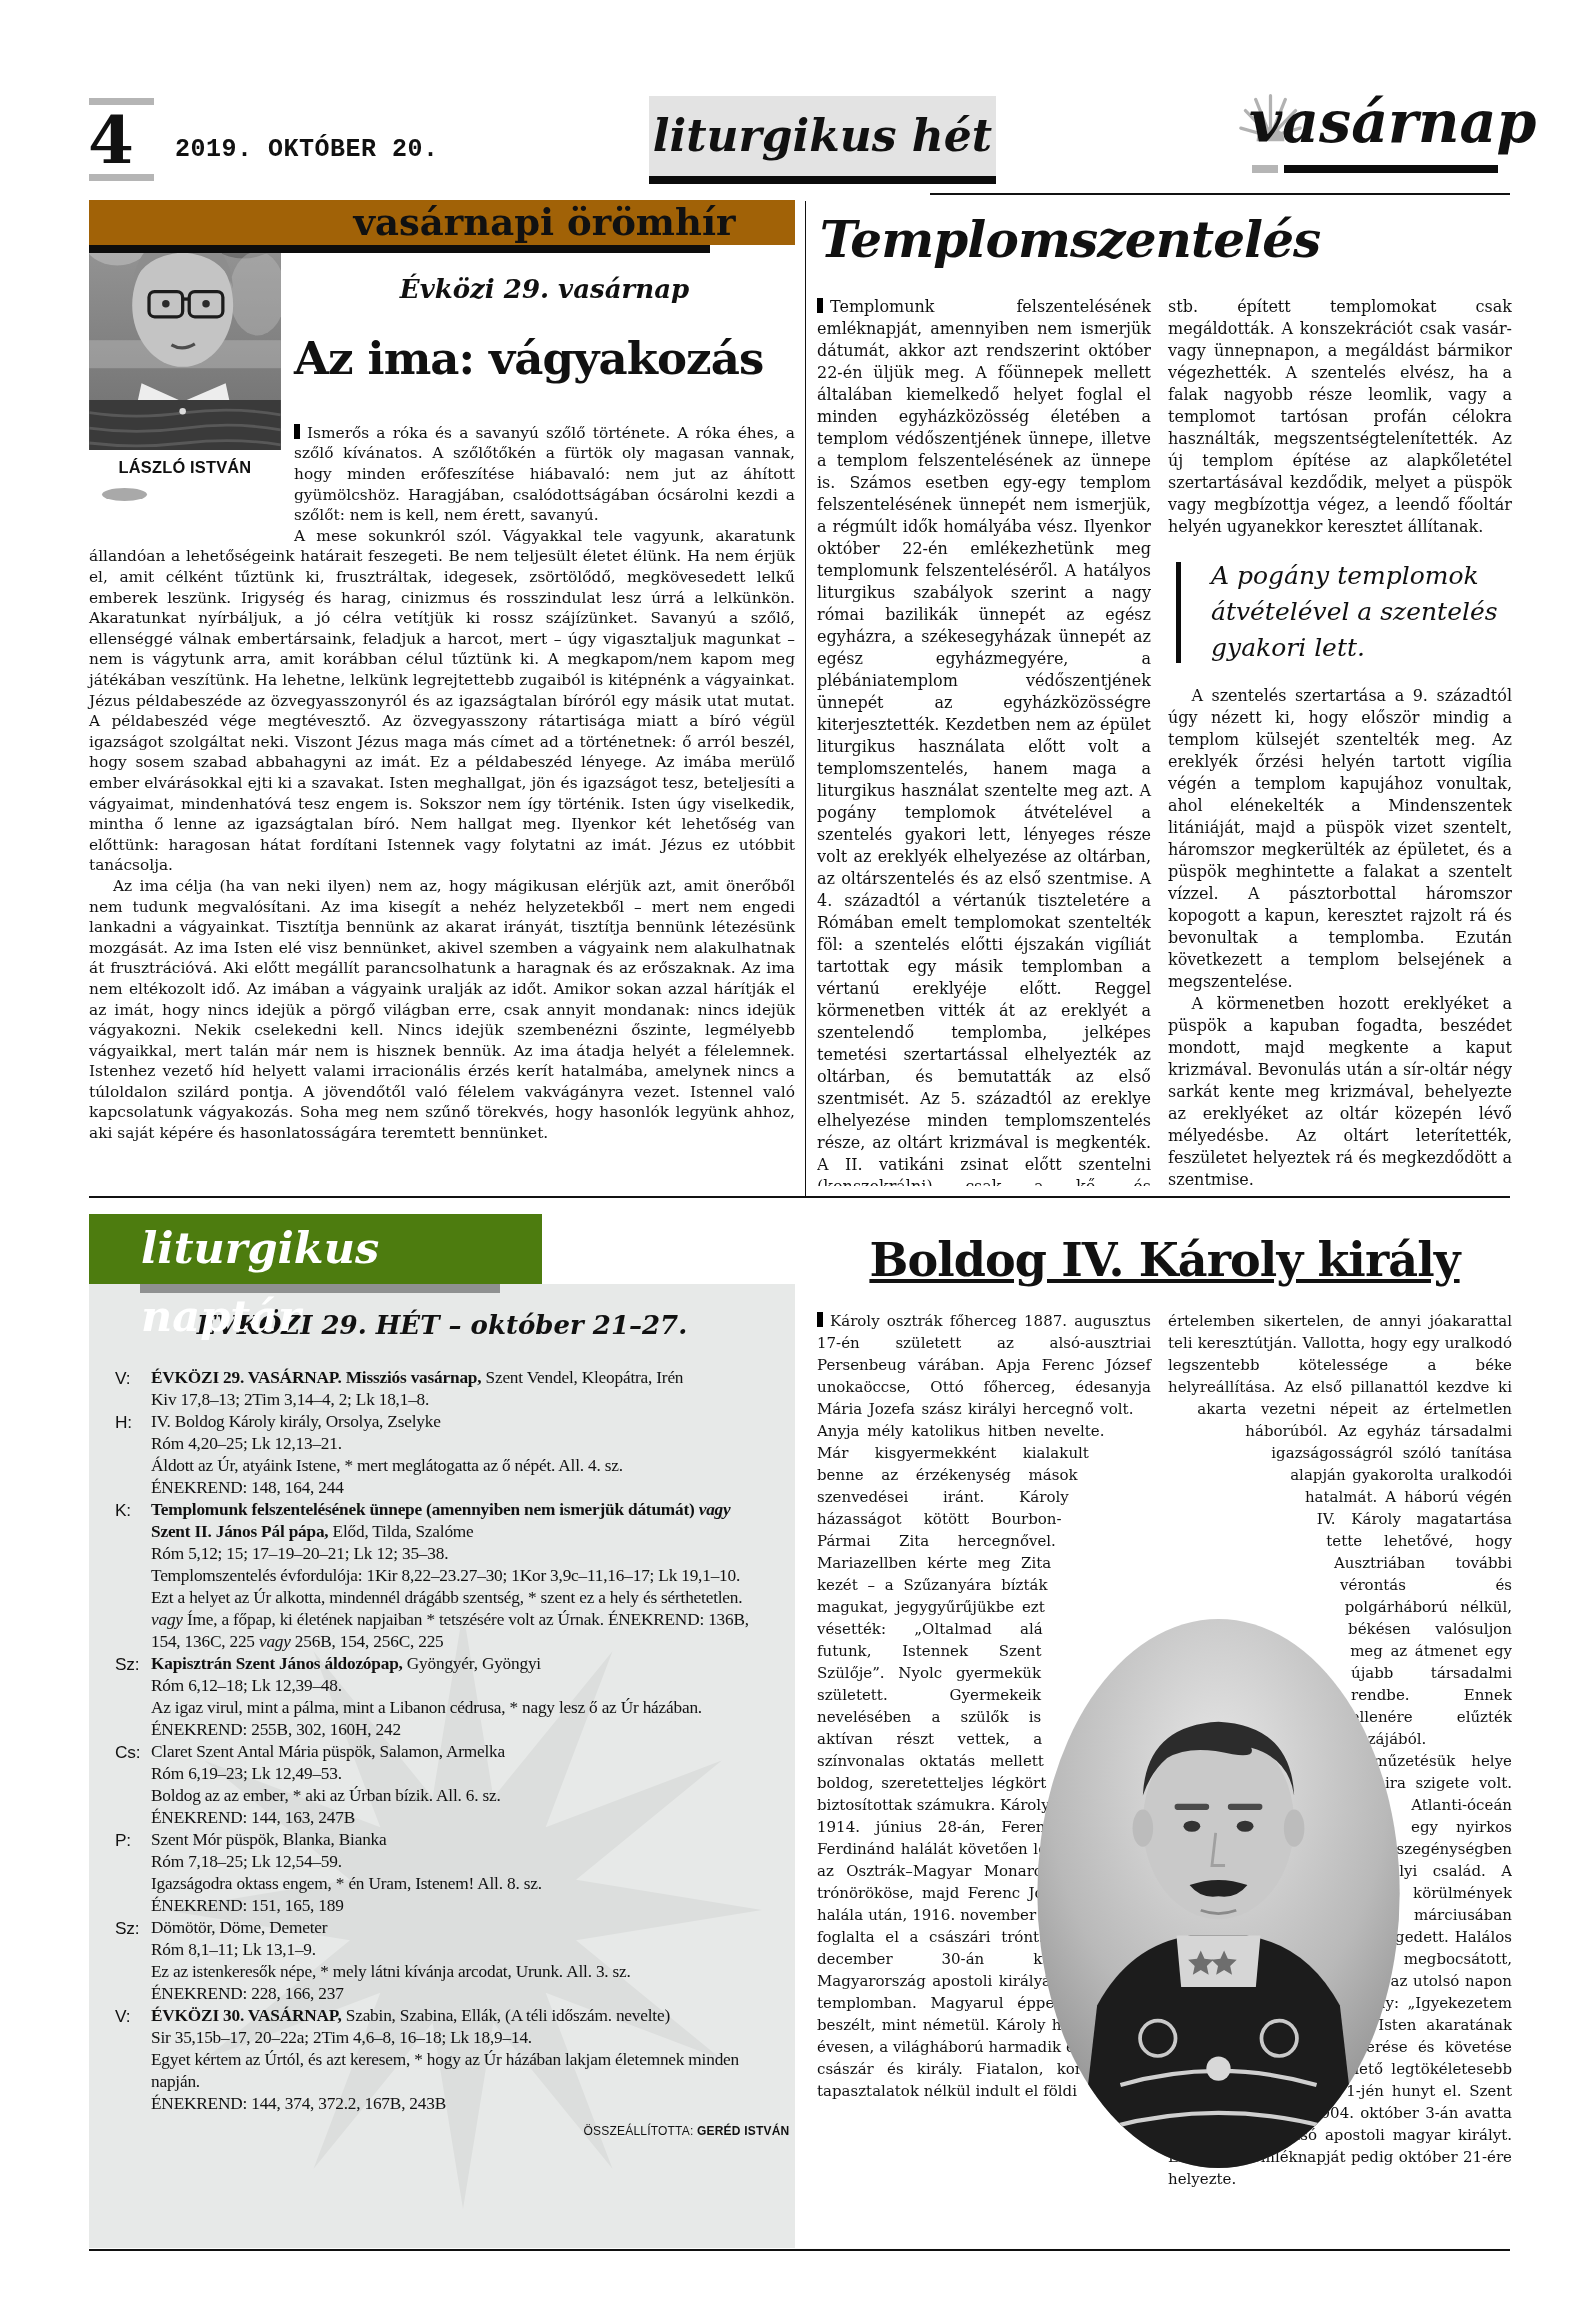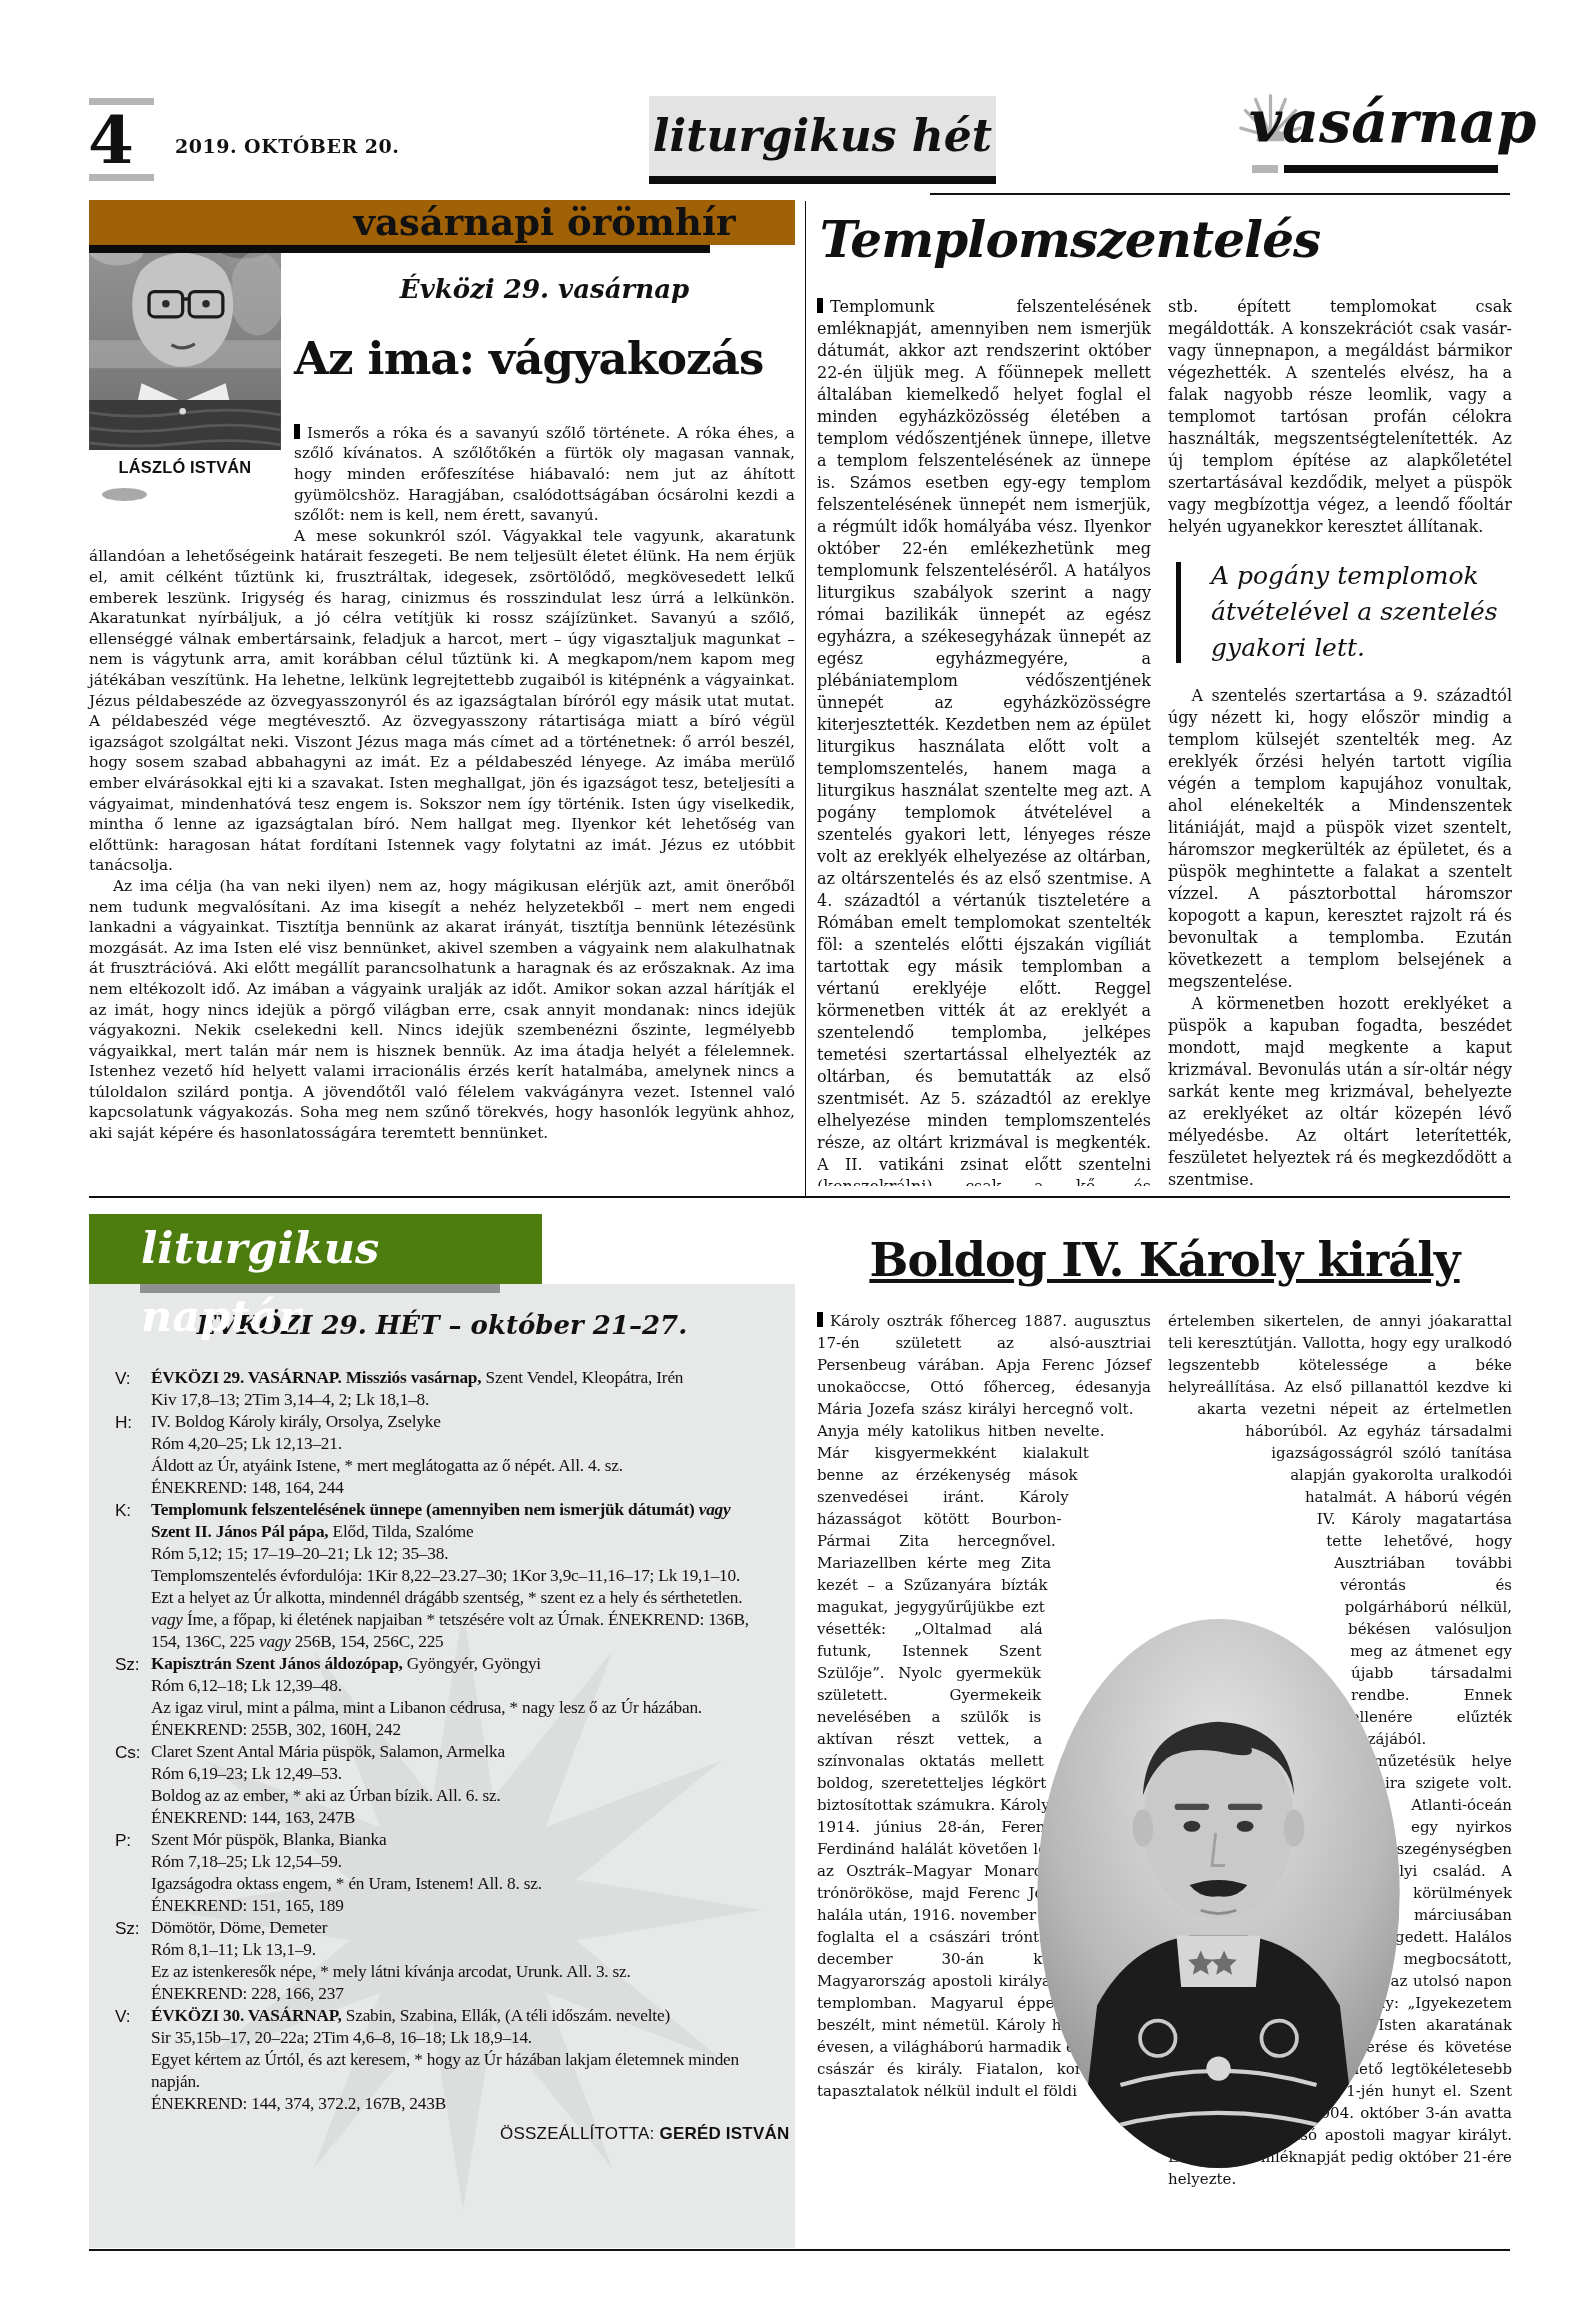--- a/index.html
+++ b/index.html
@@ -3,21 +3,21 @@
 <meta charset="utf-8">
 <style>
   html,body{margin:0;padding:0;background:#fff;}
   .page{position:relative;width:1595px;height:2319px;background:#fff;overflow:hidden;
         font-family:"DejaVu Serif","Liberation Serif",serif;color:#111;}
   .rule{position:absolute;background:#111;}
   .grayrect{position:absolute;background:#b5b5b5;}
 
   
   .pageno{position:absolute;left:88px;top:107px;font-size:66px;font-weight:bold;line-height:1;}
-  .date{position:absolute;left:175px;top:135px;font-size:19px;font-weight:bold;letter-spacing:0.5px;}
+  .date{position:absolute;left:175px;top:135px;font-size:25px;font-weight:bold;letter-spacing:0.5px;font-family:Liberation Mono, monospace;}
   .section-box{position:absolute;left:649px;top:96px;width:347px;height:80px;background:#e3e3e3;
                text-align:center;line-height:80px;font-size:44px;font-weight:bold;font-style:italic;}
   .section-bar{position:absolute;left:649px;top:176px;width:347px;height:8px;background:#0c0c0c;}
   .masthead{position:absolute;left:1249px;top:93px;font-size:57px;font-weight:bold;font-style:italic;line-height:1;z-index:2;}
   .masthead-bar{position:absolute;left:1284px;top:165px;width:214px;height:7.5px;background:#0c0c0c;}
   .masthead-sq{position:absolute;left:1252px;top:165px;width:26px;height:7.5px;background:#b5b5b5;}
   .hdr-sun{position:absolute;left:1238px;top:92px;z-index:1;}
   .hdr-rule{left:930px;top:193px;width:580px;height:1.9px;}
 
   
@@ -59,21 +59,21 @@
   .cal-inner{position:relative;z-index:1;padding-top:26px;}
   .week-title{text-align:center;font-size:26px;font-weight:bold;font-style:italic;}
   .cal-entries{margin:27px 23.4px 0 26px;font-family:"Liberation Sans","DejaVu Sans",sans-serif;
                font-size:17.3px;line-height:22px;letter-spacing:-0.2px;}
   .cal-entry{display:flex;}
   .cal-label{flex:0 0 36px;}
   .cal-body{flex:1;}
   .cal-para{margin:0;font-family:Liberation Serif, serif;}
   .cal-para .b{font-weight:bold;} .cal-para .i{font-style:italic;}
   .cal-footer{margin:9.3px 5.6px 0 0;text-align:right;font-family:"Liberation Sans","DejaVu Sans",sans-serif;
-              font-size:17px;letter-spacing:0.2px;}
+              font-size:12px;letter-spacing:0.2px;}
   .cal-footer .name{font-weight:bold;}
 
   
   .king-art{position:absolute;left:817px;top:1232px;width:695px;}
   .king-title{text-align:center;font-size:46px;font-weight:bold;line-height:1;margin:4.7px 0 27px 0;letter-spacing:-0.9px;text-decoration:underline;}
   .king-cols{position:relative;display:flex;gap:17px;height:916px;overflow:hidden;}
   .king-cols p{margin:0;text-align:justify;font-size:15px;line-height:22px;}
   .kcolA{width:334px;} .kcolB{width:344px;}
   .cutA{float:right;width:110px;height:544px;margin-top:213px;margin-left:6.5px;
         shape-outside:ellipse(110px 272px at 100% 50%);}

